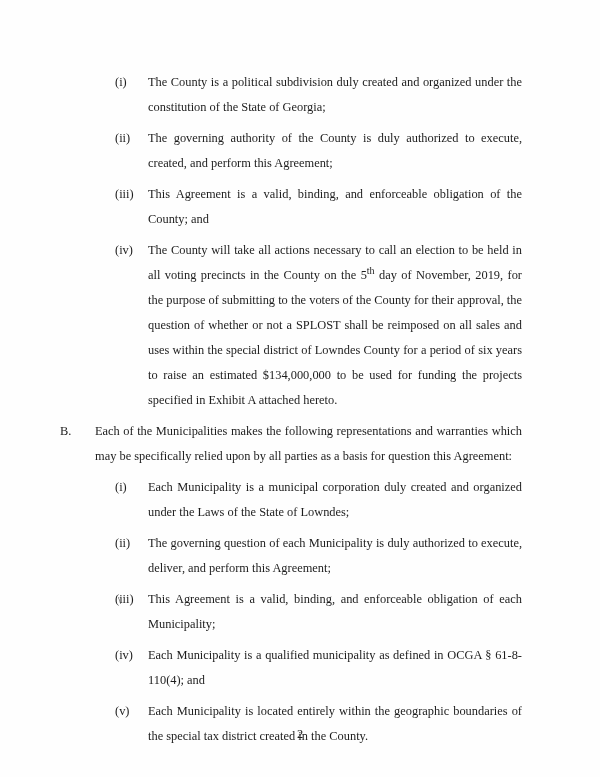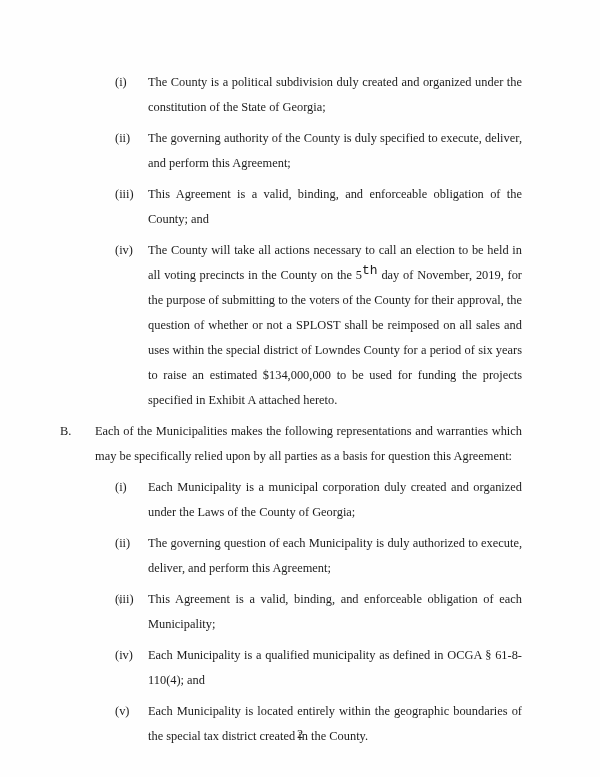--- a/index.html
+++ b/index.html
@@ -37,23 +37,22 @@
   }
   .sub-level .label {
     width: 33px;
   }
   .item .text {
     margin: 0;
     flex: 1 1 auto;
     text-align: justify;
   }
   sup {
-    font-size: 13px;
+    font-size: 10px;
     line-height: 0;
-    font-family: Liberation Mono, monospace;
   }
   .page-number {
     position: absolute;
     left: 0;
     right: 0;
     bottom: 30px;
     text-align: center;
   }
   .stray-mark {
     position: absolute;
@@ -68,41 +67,41 @@
 
 <div class="page">
 
   <div class="item sub-level">
     <span class="label">(i)</span>
     <p class="text">The County is a political subdivision duly created and organized under the constitution of the State of Georgia;</p>
   </div>
 
   <div class="item sub-level">
     <span class="label">(ii)</span>
-    <p class="text">The governing authority of the County is duly specified to execute, deliver, and perform this Agreement;</p>
+    <p class="text">The governing authority of the County is duly authorized to execute, created, and perform this Agreement;</p>
   </div>
 
   <div class="item sub-level">
     <span class="label">(iii)</span>
     <p class="text">This Agreement is a valid, binding, and enforceable obligation of the County; and</p>
   </div>
 
   <div class="item sub-level">
     <span class="label">(iv)</span>
     <p class="text"><span>The County will take all actions necessary to call an election to be held in all voting precincts in the County on the 5</span><sup>th</sup><span> day of November, 2019, for the purpose of submitting to the voters of the County for their approval, the question of whether or not a SPLOST shall be reimposed on all sales and uses within the special district of Lowndes County for a period of six years to raise an estimated $134,000,000 to be used for funding the projects specified in Exhibit A attached hereto.</span></p>
   </div>
 
   <div class="item top-level">
     <span class="label">B.</span>
     <p class="text">Each of the Municipalities makes the following representations and warranties which may be specifically relied upon by all parties as a basis for question this Agreement:</p>
   </div>
 
   <div class="item sub-level">
     <span class="label">(i)</span>
-    <p class="text">Each Municipality is a municipal corporation duly created and organized under the Laws of the County of Georgia;</p>
+    <p class="text">Each Municipality is a municipal corporation duly created and organized under the Laws of the State of Lowndes;</p>
   </div>
 
   <div class="item sub-level">
     <span class="label">(ii)</span>
     <p class="text">The governing question of each Municipality is duly authorized to execute, deliver, and perform this Agreement;</p>
   </div>
 
   <div class="item sub-level">
     <span class="label">(iii)</span>
     <p class="text">This Agreement is a valid, binding, and enforceable obligation of each Municipality;</p>

